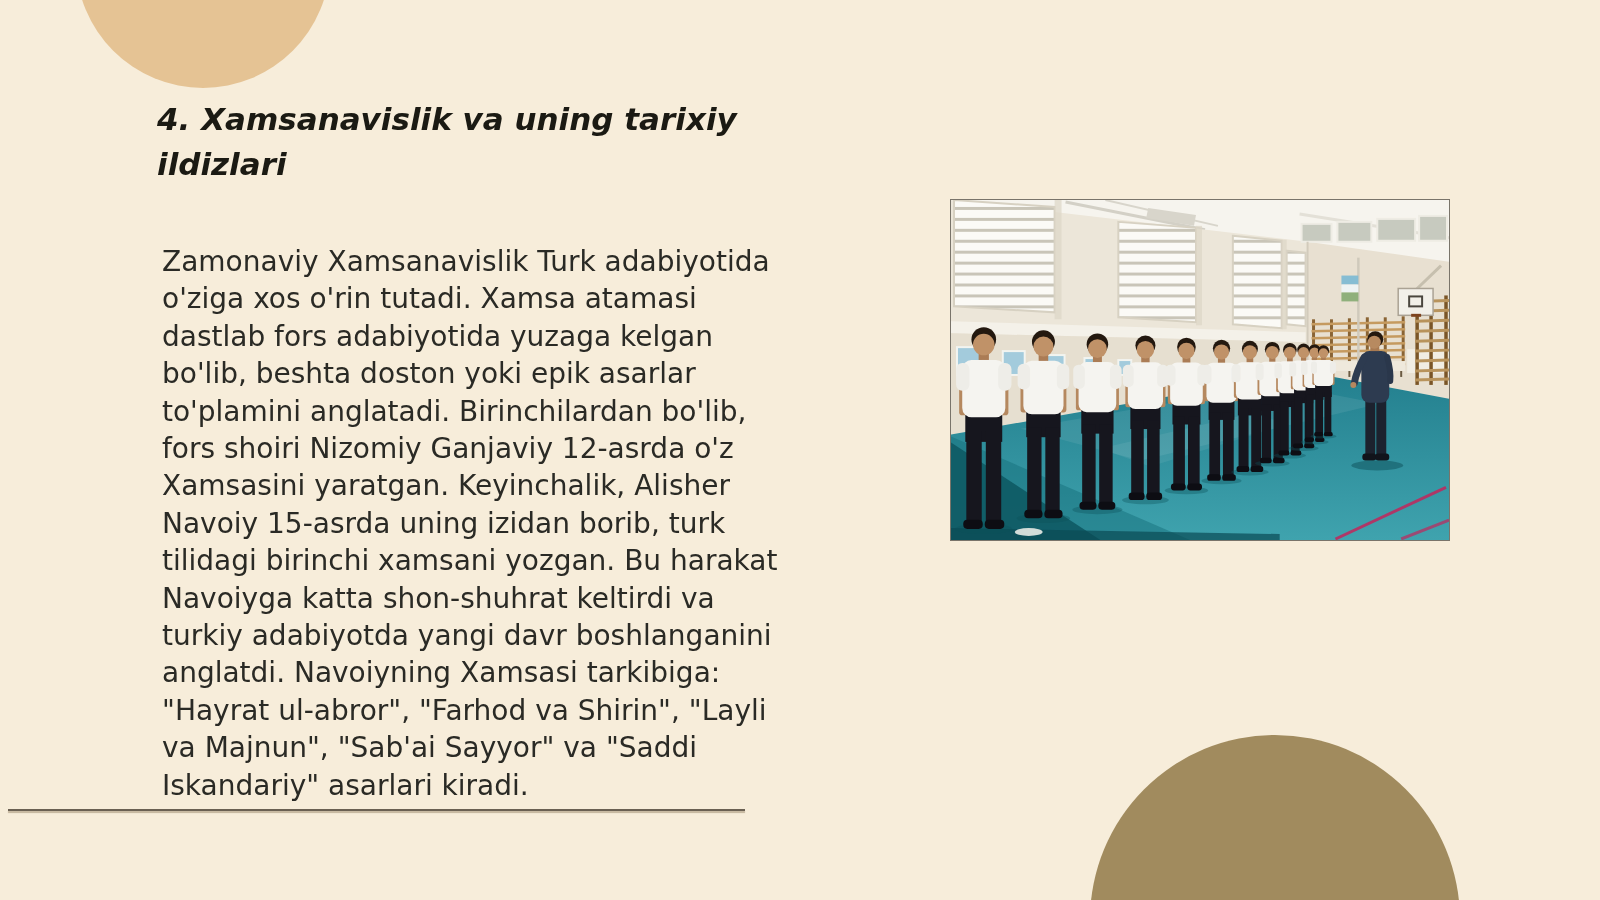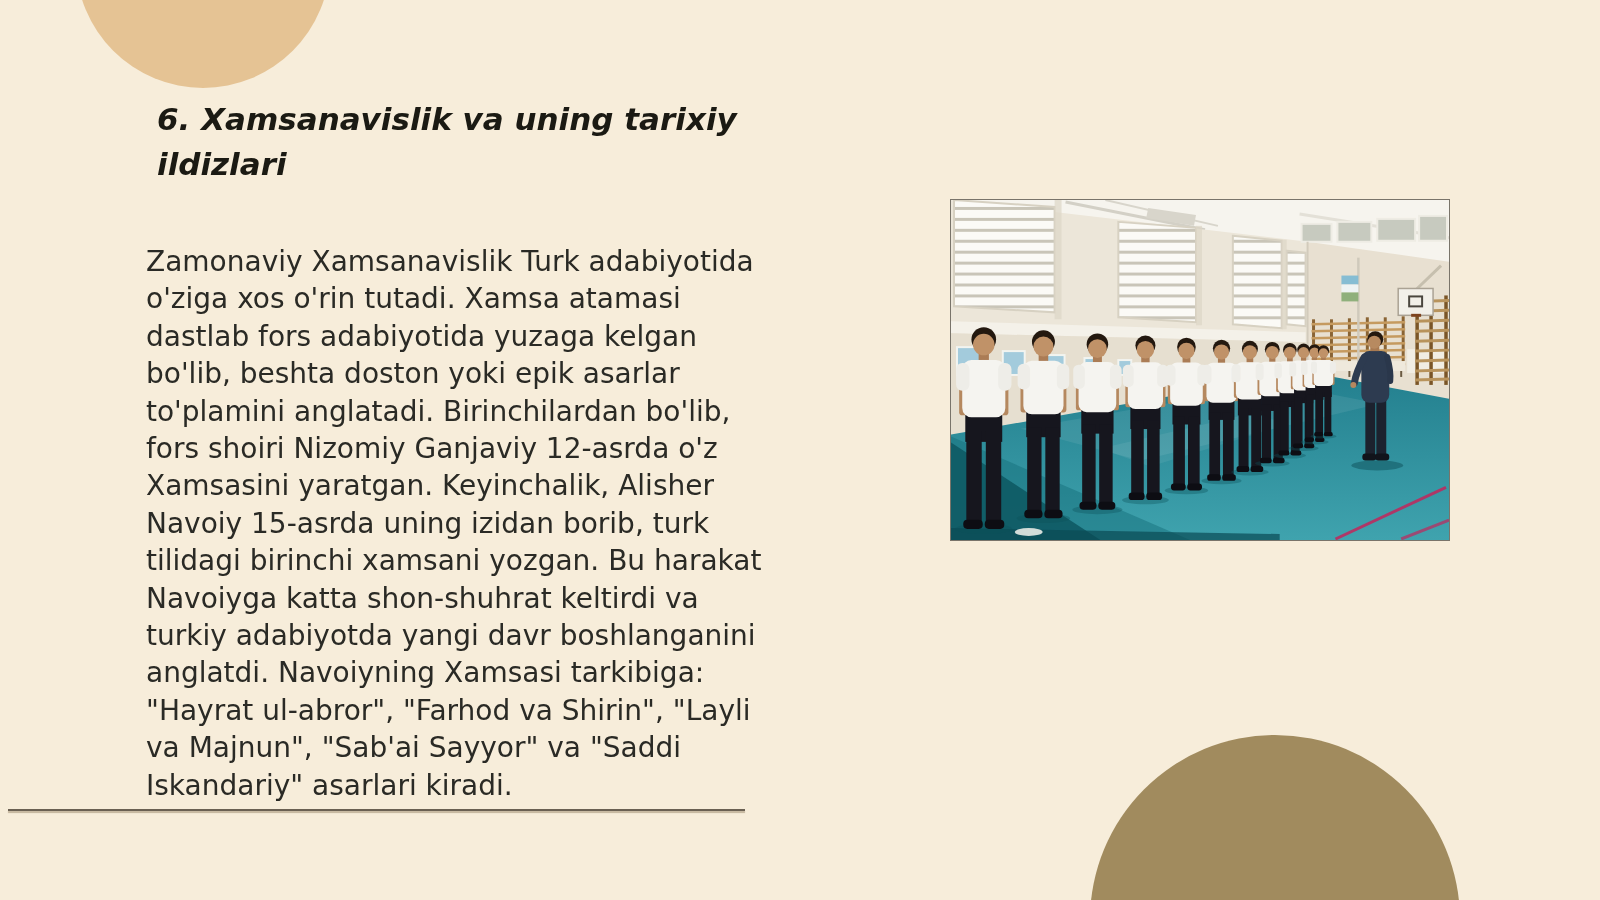--- a/index.html
+++ b/index.html
@@ -19,21 +19,21 @@
     width: 370px; height: 370px; border-radius: 50%;
     background: #a18b5e;
   }
   .slide-title {
     position: absolute; left: 157px; top: 97px; margin: 0;
     font-size: 31px; font-weight: bold; font-style: italic;
     line-height: 45px; color: #1b1a13;
     white-space: pre-line;
   }
   .slide-body {
-    position: absolute; left: 146px; top: 243px; margin: 0;
+    position: absolute; left: 162px; top: 243px; margin: 0;
     font-size: 28px; line-height: 37.4px; color: #2a2a25;
     white-space: pre-line;
   }
   .divider {
     position: absolute; left: 8px; top: 809px;
     width: 737px; height: 2px;
     background: #6a6052;
     box-shadow: 0 2px 1px rgba(130, 110, 80, 0.45);
   }
   .photo {
@@ -43,21 +43,21 @@
     background: #ece6d9;
   }
   .photo svg { display: block; width: 100%; height: 100%; }
 </style>
 </head>
 <body>
 
 <div class="circle-tl"></div>
 <div class="circle-br"></div>
 
-<h1 class="slide-title">6. Xamsanavislik va uning tarixiy
+<h1 class="slide-title">4. Xamsanavislik va uning tarixiy
 ildizlari</h1>
 
 <p class="slide-body">Zamonaviy Xamsanavislik Turk adabiyotida
 o'ziga xos o'rin tutadi. Xamsa atamasi
 dastlab fors adabiyotida yuzaga kelgan
 bo'lib, beshta doston yoki epik asarlar
 to'plamini anglatadi. Birinchilardan bo'lib,
 fors shoiri Nizomiy Ganjaviy 12-asrda o'z
 Xamsasini yaratgan. Keyinchalik, Alisher
 Navoiy 15-asrda uning izidan borib, turk

